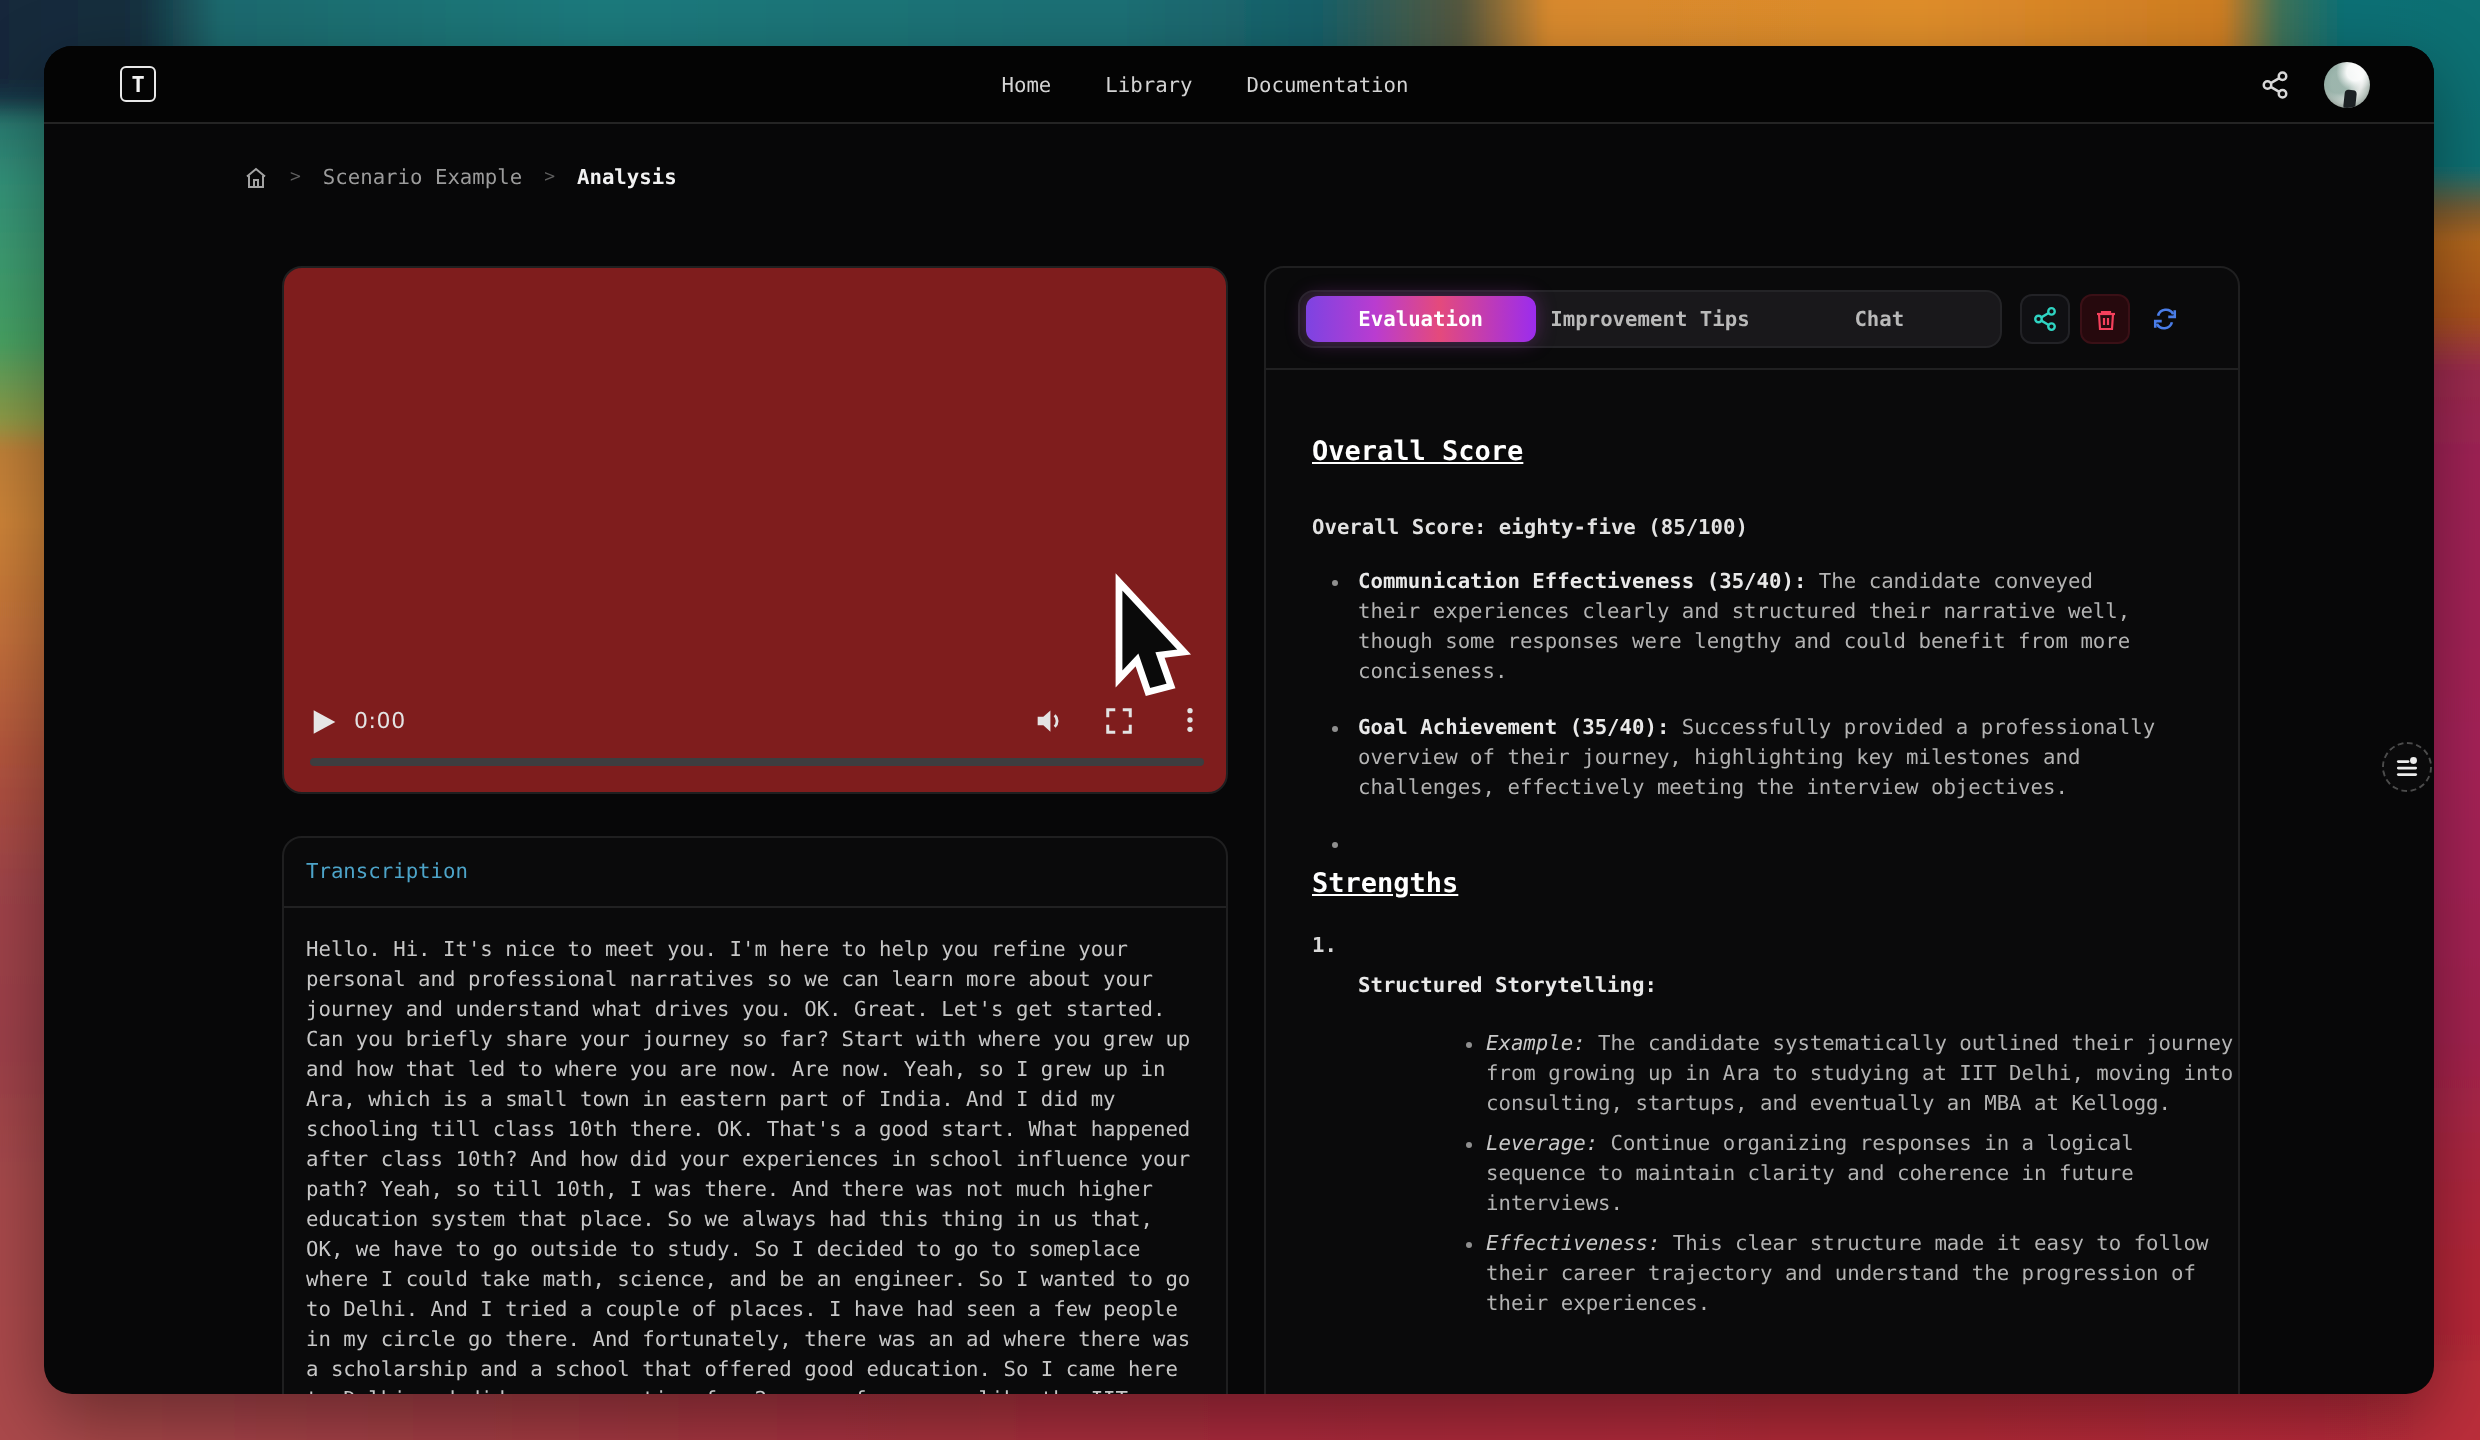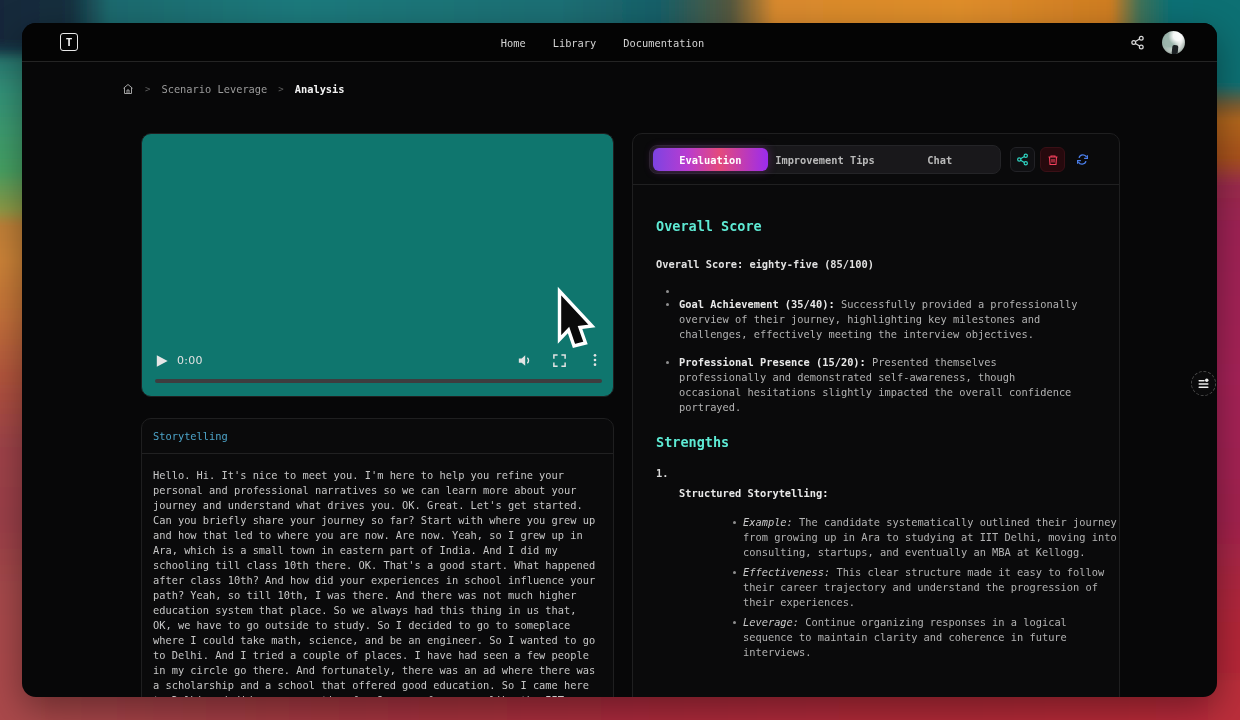--- a/index.html
+++ b/index.html
@@ -38,21 +38,21 @@
   .breadcrumb { position:absolute; left:100px; top:59px; height:14px; display:flex; align-items:center; gap:11px; }
   .breadcrumb .home-ic { width:12px; height:12px; color:#a3a3a3; }
   .crumb-sep { color:#5f5f5f; font-size:9px; }
   .crumb { color:#9b9b9b; font-size:10.35px; }
   .crumb.current { color:#f2f2f2; font-weight:bold; }
 
   
   .card { position:absolute; background:#0a0a0b; border:1px solid #1f1f20; border-radius:10px; }
 
   
-  #video-card { left:119px; top:110px; width:473px; height:264px; background:#0f766e; overflow:hidden; }
+  #video-card { left:119px; top:110px; width:473px; height:264px; background:#7f1d1d; overflow:hidden; }
   .vc-row { position:absolute; left:0; bottom:22px; width:100%; height:24px; display:flex; align-items:center; }
   .vc-play { position:absolute; left:9px; top:1px; width:20px; height:20px; color:#e6e6e6; }
   .vc-time { position:absolute; left:35px; top:4px; color:#e3e3e3; font-size:11px;
              font-family:"DejaVu Sans", sans-serif; letter-spacing:.3px; }
   .vc-vol { position:absolute; right:80px; top:2px; width:17px; height:17px; color:#e3e3e3; }
   .vc-fs { position:absolute; right:46px; top:3px; width:15px; height:15px; color:#e3e3e3; }
   .vc-kebab { position:absolute; right:10px; top:2px; width:16px; height:16px; color:#e3e3e3; }
   .vc-seek { position:absolute; left:13px; bottom:13px; width:447px; height:4px; border-radius:2px; background:#3d3d3f; }
 
   
@@ -74,21 +74,21 @@
   .ac-actions { position:absolute; right:24px; top:13px; display:flex; gap:5px; }
   .act-btn { width:25px; height:25px; border-radius:6px; display:flex; align-items:center;
              justify-content:center; border:1px solid #222226; background:#101013; cursor:pointer; }
   .act-btn.share { color:#2fd4c2; }
   .act-btn.delete { background:#26090d; border-color:#3a1016; color:#f4405c; }
   .act-btn.refresh { border-color:transparent; background:transparent; color:#4a7de8; }
   .act-btn svg { width:13px; height:13px; }
   .act-btn.delete svg { width:12px; height:12px; }
 
   .ac-content { padding:33px 0 0 23px; }
-  .ac-h2 { color:#5eead4; font-size:13.5px; line-height:17px; font-weight:bold; }
+  .ac-h2 { color:#ffffff; font-size:13.5px; line-height:17px; font-weight:bold;text-decoration:underline; }
   .ac-sub { margin-top:22px; color:#e2e2e2; font-size:10.35px; line-height:15px; font-weight:bold; }
   ul.crit { list-style:none; margin-top:12px; }
   ul.crit > li { display:flex; margin-bottom:13px; }
   ul.crit > li:last-child { margin-bottom:0; }
   .dot { width:23px; flex:none; position:relative; }
   .dot:before { content:""; position:absolute; left:10px; top:6px; width:3px; height:3px;
                 border-radius:50%; background:#8f8f8f; }
   .crit-text { width:400px; color:#b3b3b3; font-size:10.35px; line-height:15px; }
   .crit-text b { color:#e9e9e9; }
   .strengths-h { margin-top:19px; }
@@ -208,21 +208,21 @@
       </div>
     </div>
 
     <div class="breadcrumb">
       <svg class="home-ic" viewBox="0 0 24 24" fill="none" stroke="currentColor" stroke-width="2">
         <path d="M3 10.5 L12 3 L21 10.5"></path>
           <path d="M5 9.5 V21 H19 V9.5"></path>
           <path d="M10 21 V14 H14 V21"></path>
       </svg>
       <span class="crumb-sep">&gt;</span>
-      <span class="crumb">Scenario Leverage</span>
+      <span class="crumb">Scenario Example</span>
       <span class="crumb-sep">&gt;</span>
       <span class="crumb current">Analysis</span>
     </div>
 
     <div class="card" id="video-card">
       <div class="vc-row">
         <svg class="vc-play" viewBox="0 0 24 24" fill="currentColor">
           <polygon points="7,5 20,12 7,19"></polygon>
         </svg>
         <span class="vc-time">0:00</span>
@@ -240,21 +240,21 @@
           <circle cx="12" cy="5" r="2"></circle>
             <circle cx="12" cy="12" r="2"></circle>
             <circle cx="12" cy="19" r="2"></circle>
         </svg>
       </div>
       <div class="vc-seek"></div>
     </div>
 
     <div class="card" id="trans-card">
       <div class="tc-head">
-        <span class="tc-title">Storytelling</span>
+        <span class="tc-title">Transcription</span>
       </div>
       <div class="tc-body">
         <div class="tc-text">Hello. Hi. It's nice to meet you. I'm here to help you refine your personal and professional narratives so we can learn more about your journey and understand what drives you. OK. Great. Let's get started. Can you briefly share your journey so far? Start with where you grew up and how that led to where you are now. Are now. Yeah, so I grew up in Ara, which is a small town in eastern part of India. And I did my schooling till class 10th there. OK. That's a good start. What happened after class 10th? And how did your experiences in school influence your path? Yeah, so till 10th, I was there. And there was not much higher education system that place. So we always had this thing in us that, OK, we have to go outside to study. So I decided to go to someplace where I could take math, science, and be an engineer. So I wanted to go to Delhi. And I tried a couple of places. I have had seen a few people in my circle go there. And fortunately, there was an ad where there was a scholarship and a school that offered good education. So I came here to Delhi and did my preparation for 2 years for exams like the IIT</div>
       </div>
     </div>
 
     <div class="card" id="analysis-card">
       <div class="ac-head">
         <div class="tabs">
           <div class="tab active">Evaluation</div>
@@ -290,50 +290,50 @@
           </div>
         </div>
       </div>
 
       <div class="ac-content">
         <div class="ac-h2">Overall Score</div>
         <div class="ac-sub">Overall Score: eighty-five (85/100)</div>
         <ul class="crit">
           <li>
             <span class="dot"></span>
+            <span class="crit-text"><b>Communication Effectiveness (35/40):</b><span> The candidate conveyed their experiences clearly and structured their narrative well, though some responses were lengthy and could benefit from more conciseness.</span></span>
           </li>
           <li>
             <span class="dot"></span>
             <span class="crit-text"><b>Goal Achievement (35/40):</b><span> Successfully provided a professionally overview of their journey, highlighting key milestones and challenges, effectively meeting the interview objectives.</span></span>
           </li>
           <li>
             <span class="dot"></span>
-            <span class="crit-text"><b>Professional Presence (15/20):</b><span> Presented themselves professionally and demonstrated self-awareness, though occasional hesitations slightly impacted the overall confidence portrayed.</span></span>
           </li>
         </ul>
 
         <div class="ac-h2 strengths-h">Strengths</div>
         <ol class="str">
           <li class="str-item">
             <span class="str-num">1.</span>
             <span class="str-title">Structured Storytelling:</span>
           </li>
         </ol>
         <ul class="pts">
           <li>
             <span class="pdot"></span>
             <span class="pt-text"><i>Example:</i><span> The candidate systematically outlined their journey from growing up in Ara to studying at IIT Delhi, moving into consulting, startups, and eventually an MBA at Kellogg.</span></span>
           </li>
           <li>
             <span class="pdot"></span>
+            <span class="pt-text"><i>Leverage:</i><span> Continue organizing responses in a logical sequence to maintain clarity and coherence in future interviews.</span></span>
+          </li>
+          <li>
+            <span class="pdot"></span>
             <span class="pt-text"><i>Effectiveness:</i><span> This clear structure made it easy to follow their career trajectory and understand the progression of their experiences.</span></span>
-          </li>
-          <li>
-            <span class="pdot"></span>
-            <span class="pt-text"><i>Leverage:</i><span> Continue organizing responses in a logical sequence to maintain clarity and coherence in future interviews.</span></span>
           </li>
         </ul>
       </div>
     </div>
 
     <div class="float-btn">
       <svg viewBox="0 0 24 24" fill="none" stroke="currentColor" stroke-width="2.6" stroke-linecap="round">
         <line x1="4" y1="7" x2="13" y2="7"></line>
           <line x1="4" y1="13" x2="20" y2="13"></line>
           <line x1="4" y1="19" x2="20" y2="19"></line>

